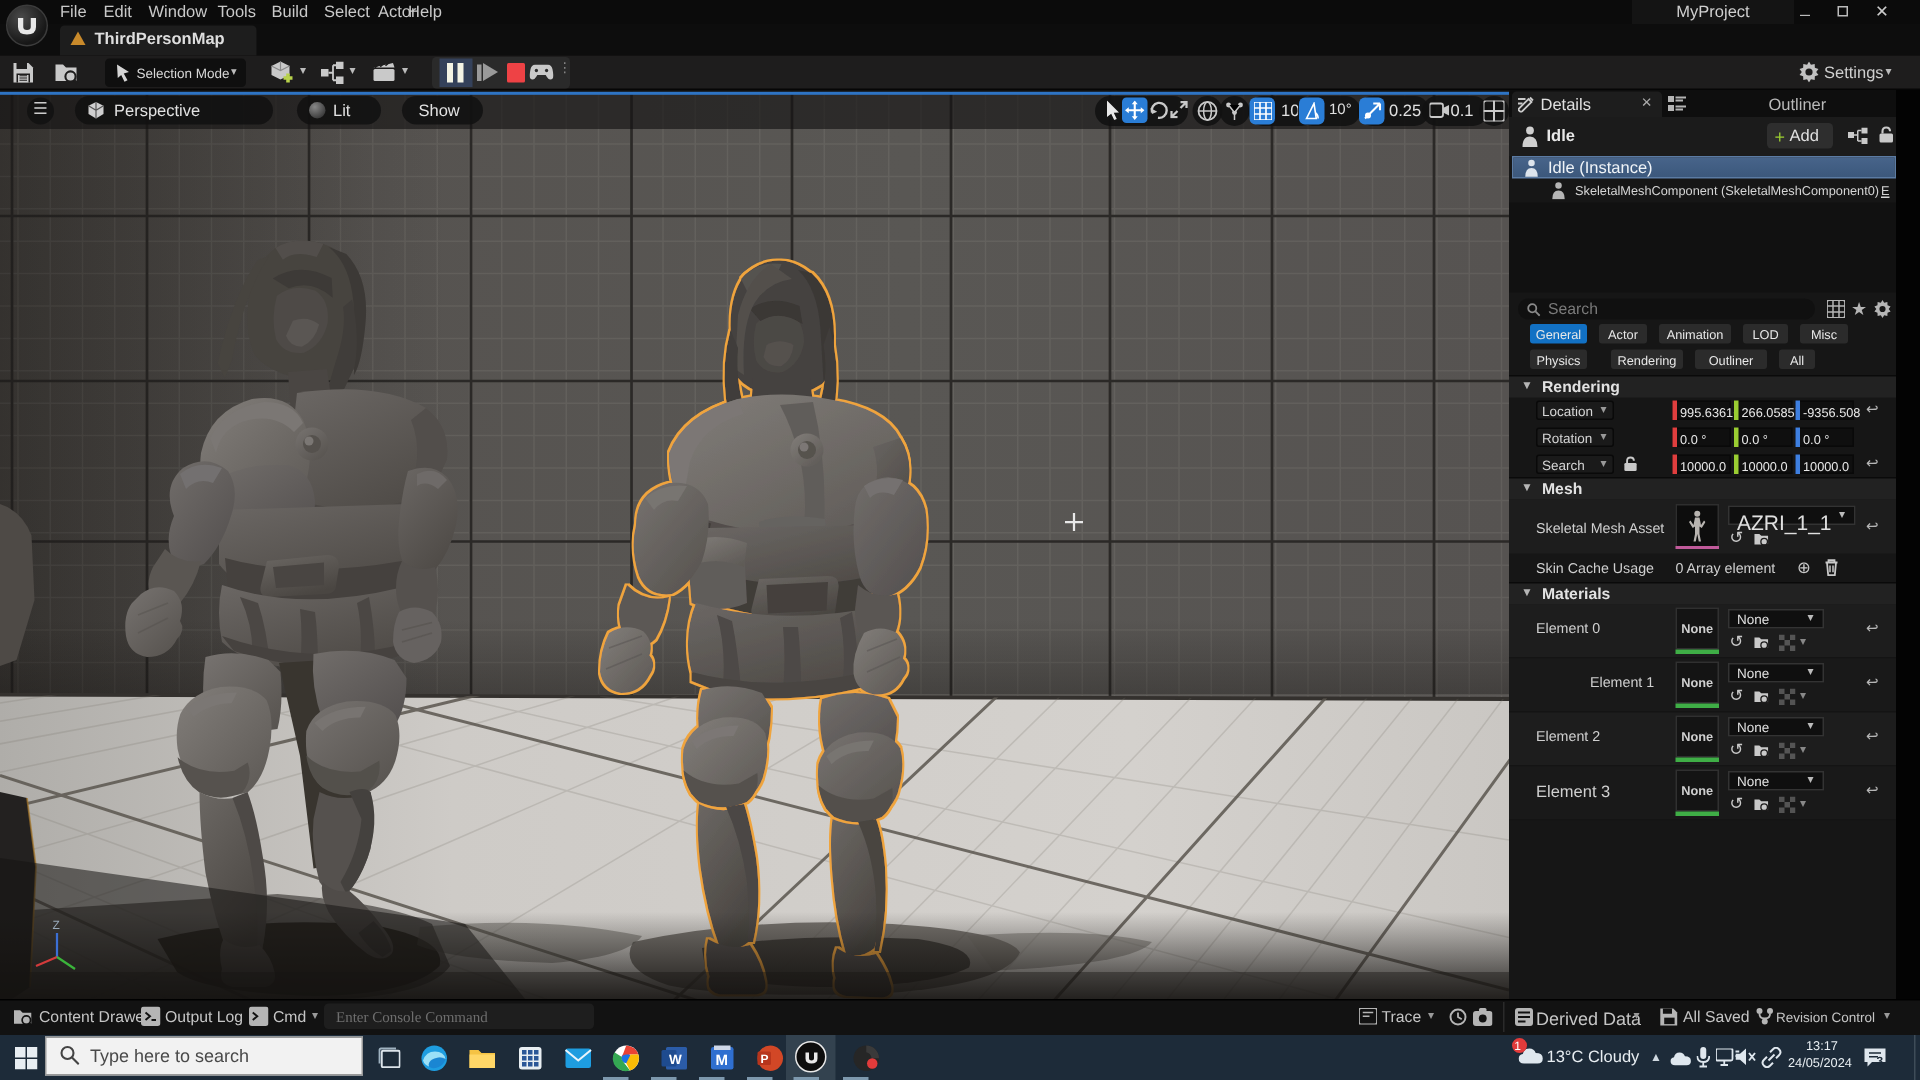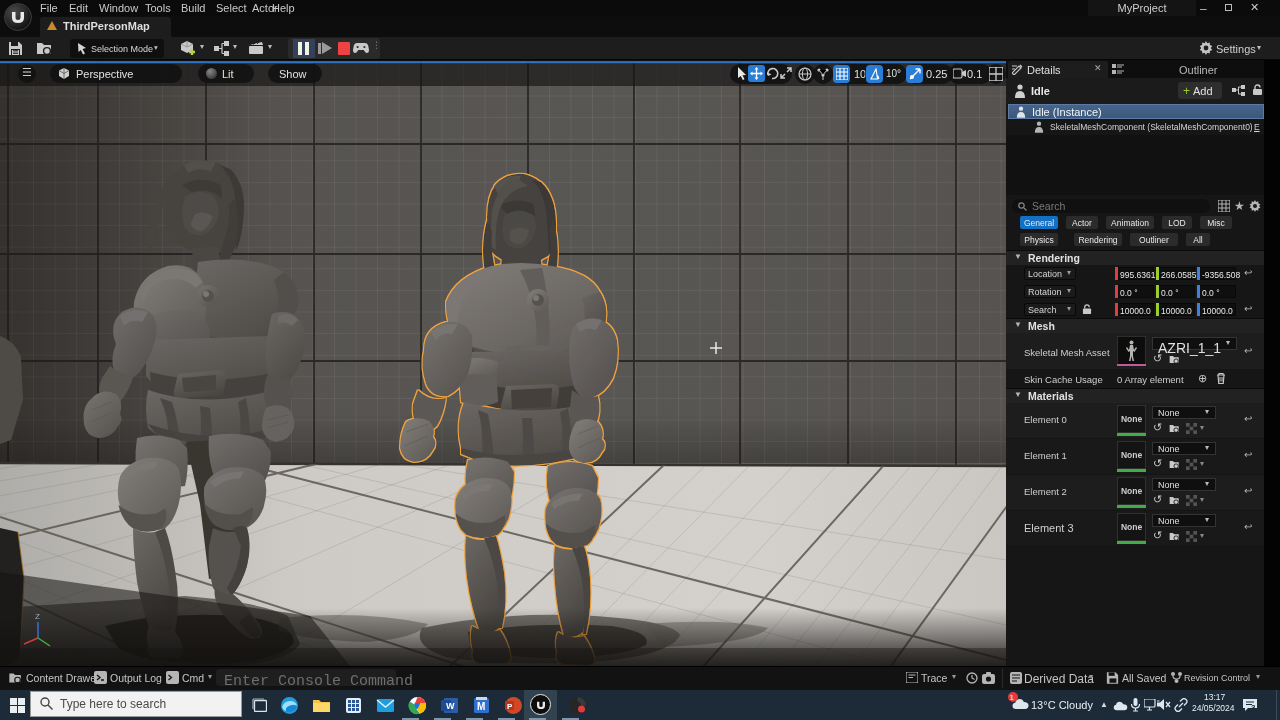--- a/index.html
+++ b/index.html
@@ -592,21 +592,21 @@
 <svg class="abs" style="left:1186px;top:423px" width="11" height="11" viewBox="0 0 12 12" opacity="0.45">
       <rect x="0" y="0" width="4" height="4" fill="#999"></rect>
       <rect x="8" y="0" width="4" height="4" fill="#999"></rect>
       <rect x="4" y="4" width="4" height="4" fill="#999"></rect>
       <rect x="0" y="8" width="4" height="4" fill="#999"></rect>
       <rect x="8" y="8" width="4" height="4" fill="#999"></rect>
     </svg>
 <div class="txt" style="left:1200px;top:423px;font-size:8px;color:#888">▾</div>
 <div class="txt" style="left:1244px;top:413px;font-size:10px;color:#b5b5b5">↩</div>
 <div class="abs" style="left:1006px;top:439px;width:258px;height:36px;background:#191919;border-bottom:1px solid #141414"></div>
-<div class="txt" style="left:1024px;top:450px;font-size:9.5px;color:#cfcfcf">Element 1</div>
+<div class="txt" style="left:1060px;top:450px;font-size:9.5px;color:#cfcfcf">Element 1</div>
 <div class="abs" style="left:1117px;top:441px;width:29px;height:28px;background:#141414;border:1px solid #303030"></div>
 <div class="txt" style="left:1117px;top:450px;width:29px;text-align:center;font-size:8.5px;color:#cfcfcf;font-weight:bold">None</div>
 <div class="abs" style="left:1117px;top:469px;width:29px;height:2.5px;background:#3fae46"></div>
 <div class="abs" style="left:1152px;top:442px;width:64px;height:13px;background:#0f0f0f;border:1px solid #333"></div>
 <div class="txt" style="left:1158px;top:444px;font-size:9px;color:#e0e0e0">None</div>
 <div class="txt" style="left:1205px;top:443px;font-size:8px;color:#bbb">▾</div>
 <div class="txt" style="left:1153px;top:457px;font-size:11px;color:#c9c9c9">↺</div>
 <svg class="abs" style="left:1168px;top:459px" width="13" height="11" viewBox="0 0 17 17">
       <path d="M1 3 H6 L8 5 H15 V14 H1 Z" fill="#c9c9c9"></path>
       <circle cx="11" cy="11" r="3.4" fill="none" stroke="#1e1d1d" stroke-width="1.4"></circle>
@@ -679,21 +679,21 @@
       <path d="M3 4 L6 6.5 L3 9 M7 9 H10" stroke="#121212" stroke-width="1.3" fill="none"></path>
     </svg>
 <div class="txt" style="left:110px;top:672px;font-size:10.5px;color:#c5c5c5">Output Log</div>
 <svg class="abs" style="left:166px;top:671px" width="13" height="13" viewBox="0 0 13 13">
       <rect x="0" y="0" width="13" height="13" rx="2" fill="#b5b5b5"></rect>
       <path d="M2.5 4 L5.5 6.5 L2.5 9" stroke="#121212" stroke-width="1.3" fill="none"></path>
     </svg>
 <div class="txt" style="left:182px;top:672px;font-size:10.5px;color:#c5c5c5">Cmd</div>
 <div class="txt" style="left:208px;top:672px;font-size:8px;color:#999">▾</div>
 <div class="abs" style="left:216px;top:669px;width:180px;height:17px;background:#1e1e1e;border-radius:3px"></div>
-<div class="txt" style="left:224px;top:673px;font-size:15px;color:#6e6e6e;font-family:Liberation Mono, monospace">Enter Console Command</div>
+<div class="txt" style="left:224px;top:673px;font-size:10px;color:#6e6e6e;font-family:Liberation Serif, serif">Enter Console Command</div>
 <svg class="abs" style="left:906px;top:672px" width="12" height="11" viewBox="0 0 12 11">
       <rect x="0" y="0" width="12" height="11" rx="1.5" stroke="#b5b5b5" stroke-width="1.2" fill="none"></rect>
       <path d="M2.5 3 H9.5 M2.5 5.5 H7" stroke="#b5b5b5" stroke-width="1"></path>
     </svg>
 <div class="txt" style="left:921px;top:672px;font-size:10.5px;color:#c5c5c5">Trace</div>
 <div class="txt" style="left:952px;top:672px;font-size:8px;color:#999">▾</div>
 <svg class="abs" style="left:966px;top:672px" width="12" height="12" viewBox="0 0 12 12">
       <circle cx="6" cy="6" r="5" stroke="#b5b5b5" stroke-width="1.3" fill="none"></circle>
       <path d="M6 3 V6 L8.5 7.5" stroke="#b5b5b5" stroke-width="1.2" fill="none"></path>
     </svg>

